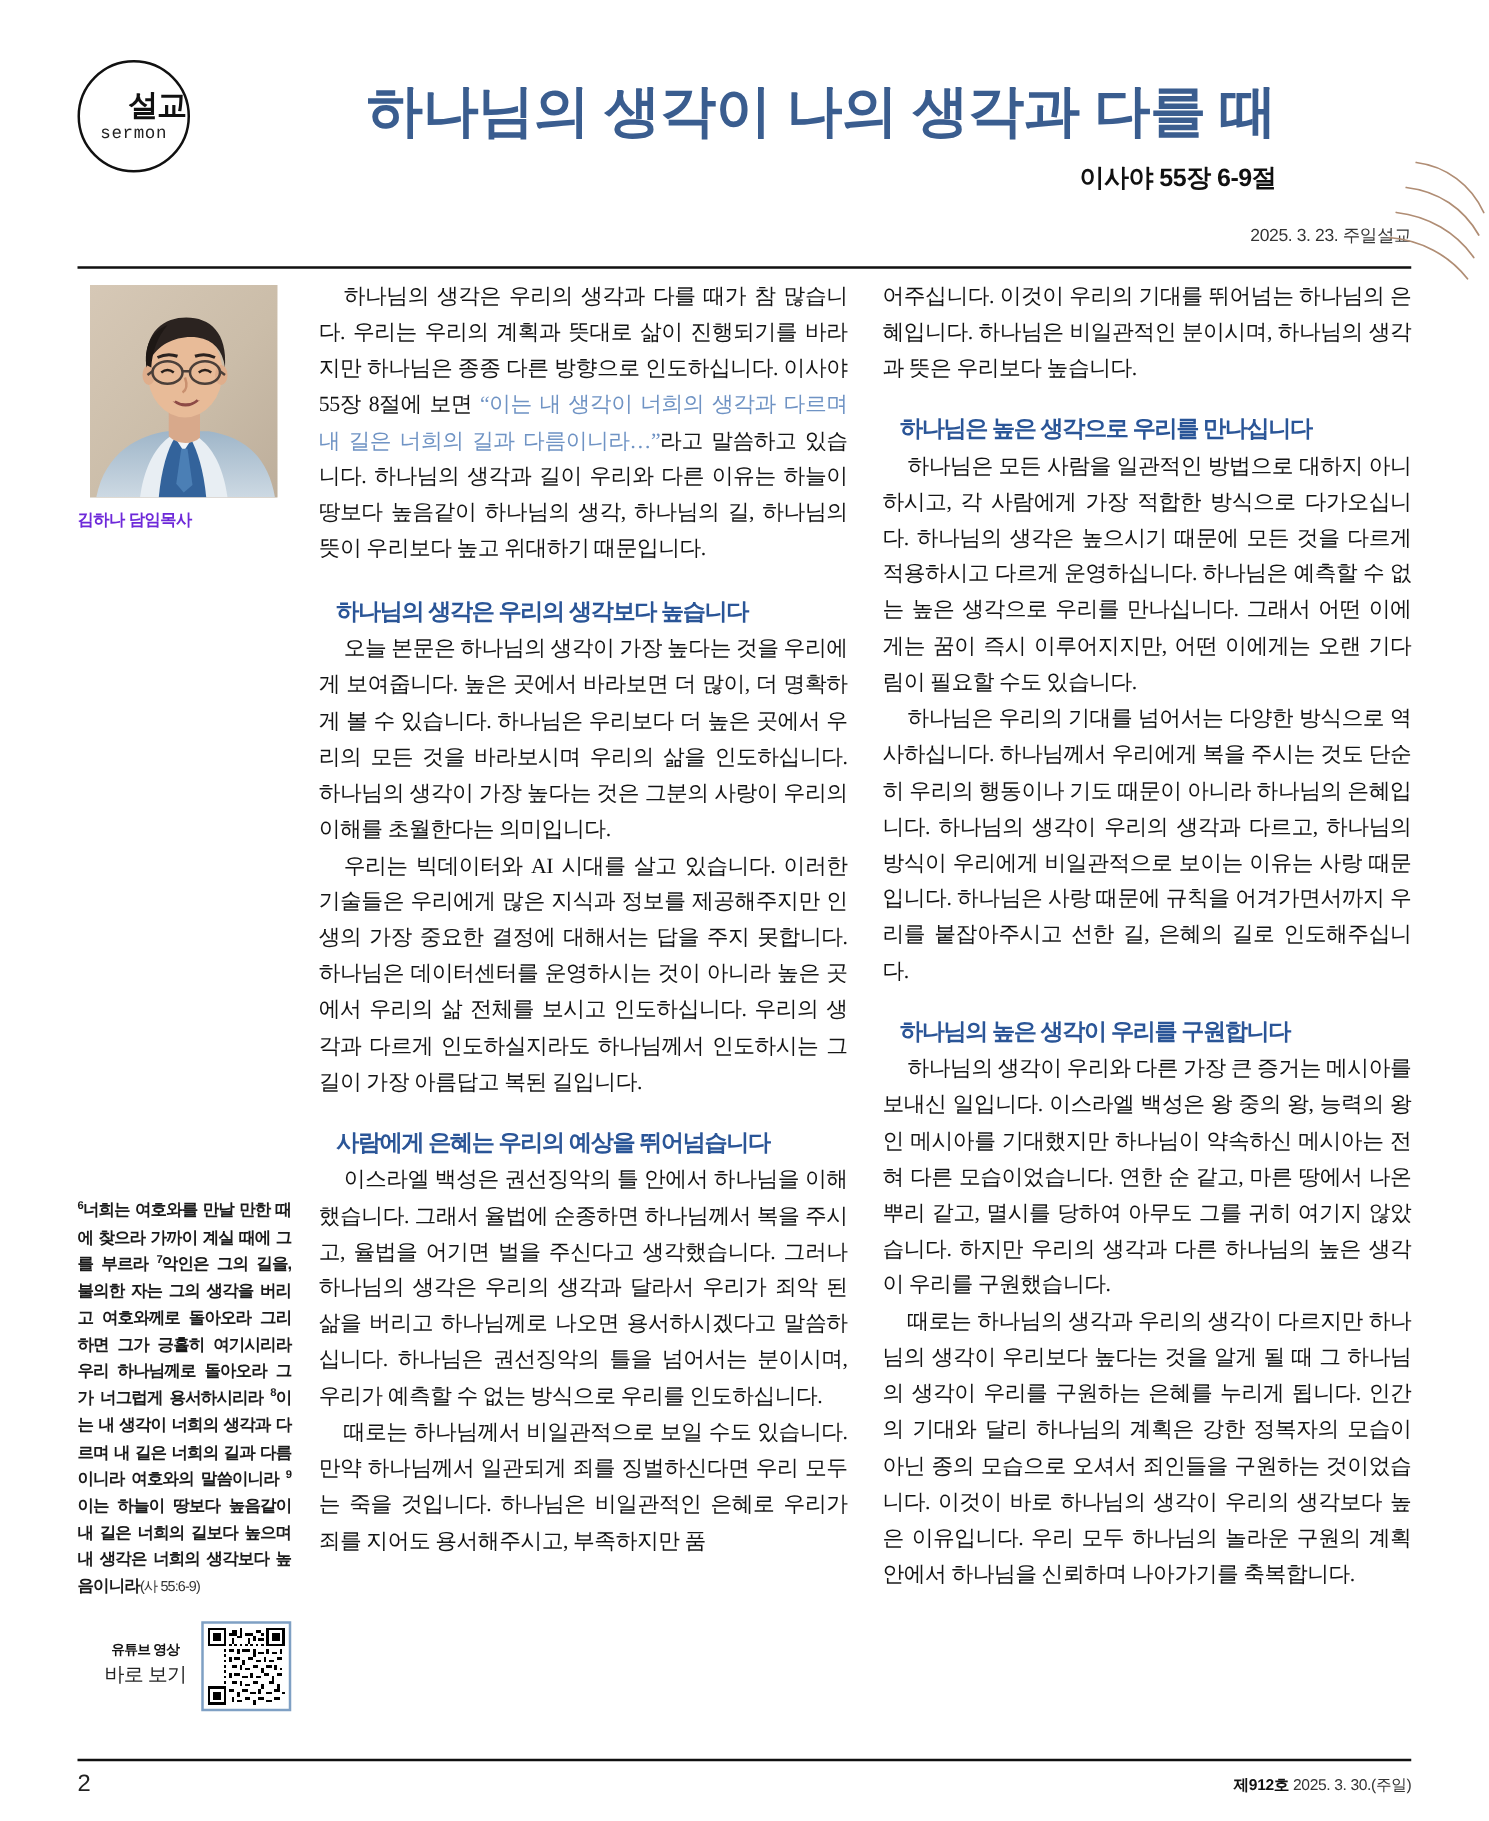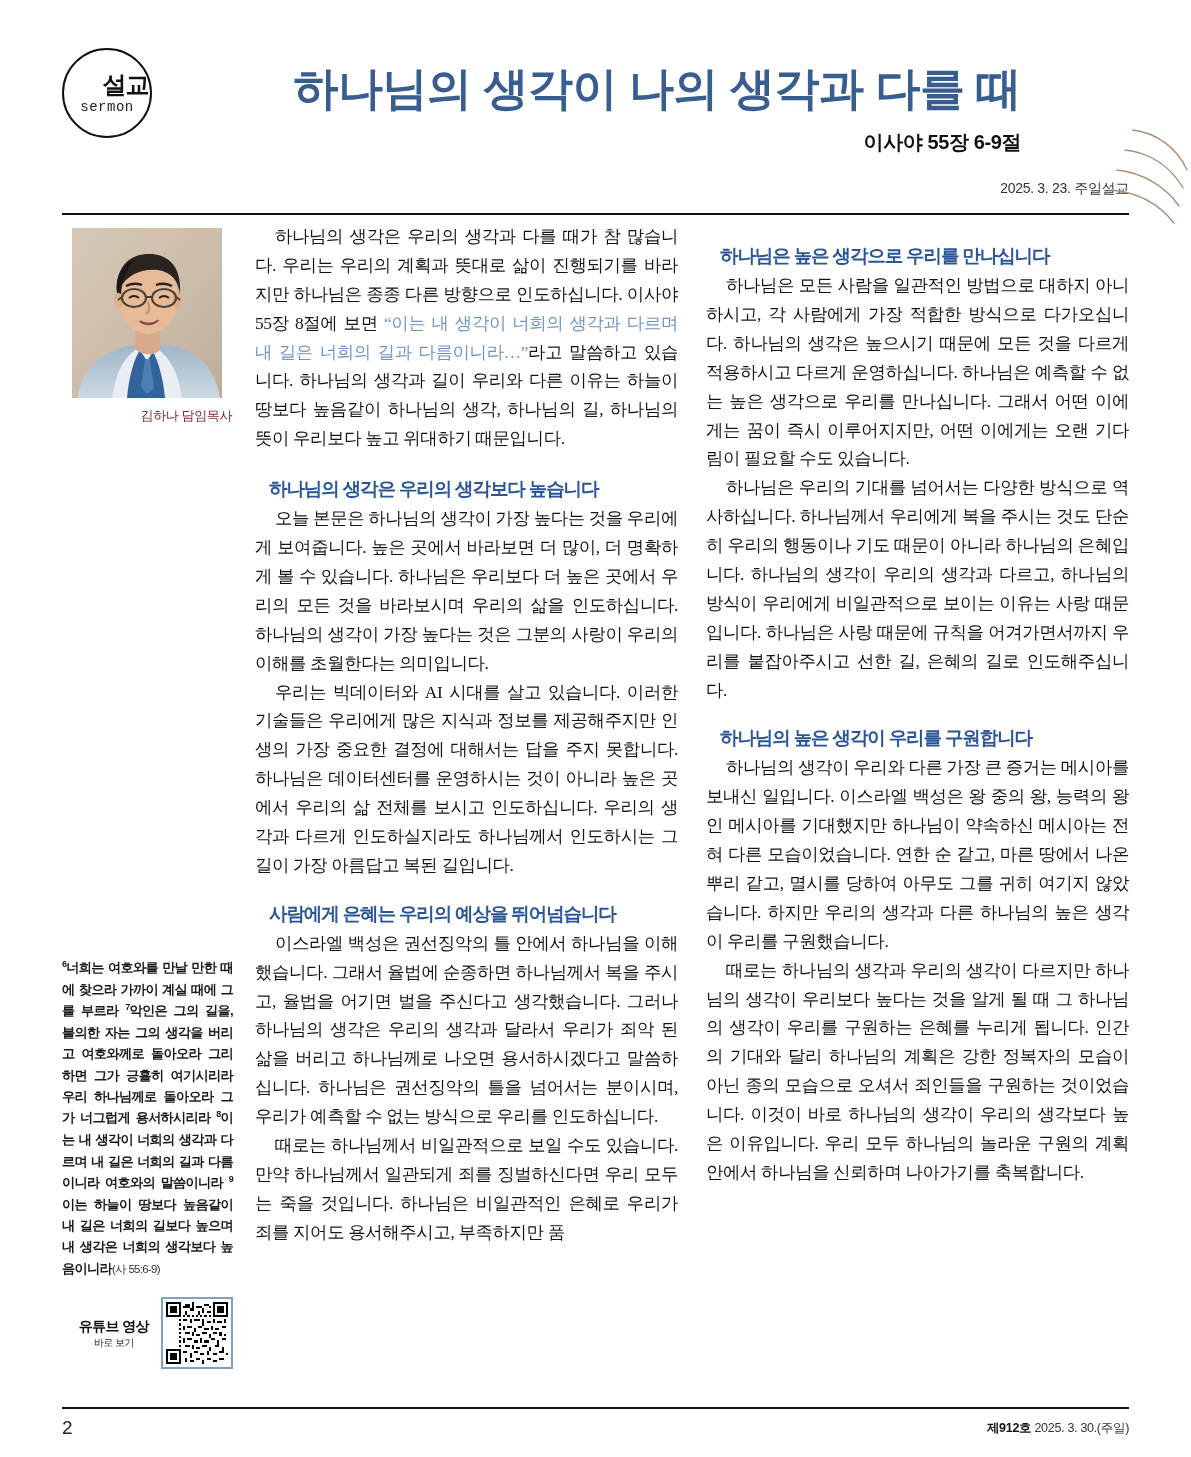--- a/index.html
+++ b/index.html
@@ -143,25 +143,25 @@
     height: 170px;
     margin: 6px 0 0 10px;
     position: relative;
     overflow: hidden;
     background: linear-gradient(160deg,#cdbfae 0%,#d8cdbf 40%,#c4b5a4 100%);
   }
   .ph-bg { position:absolute; inset:0; }
   .caption {
     width: 170px;
     margin-left: 0px;
-    text-align: right;
+    text-align: left;
     font-family: "Liberation Sans", sans-serif;
     font-size: 13px;
-    font-weight: normal;
-    color: #7f1d1d;
+    font-weight: bold;
+    color: #6d28d9;
     margin-top: 9px;
     letter-spacing: -0.4px;
   }
 
   
   .scripture {
     position: absolute;
     left: 0;
     right: 14px;
     top: 735px;
@@ -193,22 +193,22 @@
     align-items: center;
     justify-content: flex-end;
     gap: 12px;
   }
   .qr-label {
     font-family: "Liberation Sans", sans-serif;
     text-align: center;
     line-height: 1.45;
     letter-spacing: -0.6px;
   }
-  .qr-label .l1 { font-size: 14px; font-weight: bold; color:#111; display:block; }
-  .qr-label .l2 { font-size: 10px; color:#222; display:block; }
+  .qr-label .l1 { font-size: 11px; font-weight: bold; color:#111; display:block; }
+  .qr-label .l2 { font-size: 16px; color:#222; display:block; }
   .qr-box {
     width: 72px;
     height: 72px;
     border: 2px solid #7fa0c4;
     background: #fff;
     padding: 3px;
     box-sizing: border-box;
   }
 
   
@@ -484,20 +484,21 @@
         <h2 class="sec-head first">하나님의 생각은 우리의 생각보다 높습니다</h2>
         <p class="body-p">오늘 본문은 하나님의 생각이 가장 높다는 것을 우리에게 보여줍니다. 높은 곳에서 바라보면 더 많이, 더 명확하게 볼 수 있습니다. 하나님은 우리보다 더 높은 곳에서 우리의 모든 것을 바라보시며 우리의 삶을 인도하십니다. 하나님의 생각이 가장 높다는 것은 그분의 사랑이 우리의 이해를 초월한다는 의미입니다.</p>
         <p class="body-p">우리는 빅데이터와 AI 시대를 살고 있습니다. 이러한 기술들은 우리에게 많은 지식과 정보를 제공해주지만 인생의 가장 중요한 결정에 대해서는 답을 주지 못합니다. 하나님은 데이터센터를 운영하시는 것이 아니라 높은 곳에서 우리의 삶 전체를 보시고 인도하십니다. 우리의 생각과 다르게 인도하실지라도 하나님께서 인도하시는 그 길이 가장 아름답고 복된 길입니다.</p>
 
         <h2 class="sec-head">사람에게 은혜는 우리의 예상을 뛰어넘습니다</h2>
         <p class="body-p">이스라엘 백성은 권선징악의 틀 안에서 하나님을 이해했습니다. 그래서 율법에 순종하면 하나님께서 복을 주시고, 율법을 어기면 벌을 주신다고 생각했습니다. 그러나 하나님의 생각은 우리의 생각과 달라서 우리가 죄악 된 삶을 버리고 하나님께로 나오면 용서하시겠다고 말씀하십니다. 하나님은 권선징악의 틀을 넘어서는 분이시며, 우리가 예측할 수 없는 방식으로 우리를 인도하십니다.</p>
         <p class="body-p">때로는 하나님께서 비일관적으로 보일 수도 있습니다. 만약 하나님께서 일관되게 죄를 징벌하신다면 우리 모두는 죽을 것입니다. 하나님은 비일관적인 은혜로 우리가 죄를 지어도 용서해주시고, 부족하지만 품</p>
       </div>
 
       <div class="col">
+        <p class="body-p" style="text-indent:0;">어주십니다. 이것이 우리의 기대를 뛰어넘는 하나님의 은혜입니다. 하나님은 비일관적인 분이시며, 하나님의 생각과 뜻은 우리보다 높습니다.</p>
 
         <h2 class="sec-head">하나님은 높은 생각으로 우리를 만나십니다</h2>
         <p class="body-p">하나님은 모든 사람을 일관적인 방법으로 대하지 아니하시고, 각 사람에게 가장 적합한 방식으로 다가오십니다. 하나님의 생각은 높으시기 때문에 모든 것을 다르게 적용하시고 다르게 운영하십니다. 하나님은 예측할 수 없는 높은 생각으로 우리를 만나십니다. 그래서 어떤 이에게는 꿈이 즉시 이루어지지만, 어떤 이에게는 오랜 기다림이 필요할 수도 있습니다.</p>
         <p class="body-p">하나님은 우리의 기대를 넘어서는 다양한 방식으로 역사하십니다. 하나님께서 우리에게 복을 주시는 것도 단순히 우리의 행동이나 기도 때문이 아니라 하나님의 은혜입니다. 하나님의 생각이 우리의 생각과 다르고, 하나님의 방식이 우리에게 비일관적으로 보이는 이유는 사랑 때문입니다. 하나님은 사랑 때문에 규칙을 어겨가면서까지 우리를 붙잡아주시고 선한 길, 은혜의 길로 인도해주십니다.</p>
 
         <h2 class="sec-head">하나님의 높은 생각이 우리를 구원합니다</h2>
         <p class="body-p">하나님의 생각이 우리와 다른 가장 큰 증거는 메시아를 보내신 일입니다. 이스라엘 백성은 왕 중의 왕, 능력의 왕인 메시아를 기대했지만 하나님이 약속하신 메시아는 전혀 다른 모습이었습니다. 연한 순 같고, 마른 땅에서 나온 뿌리 같고, 멸시를 당하여 아무도 그를 귀히 여기지 않았습니다. 하지만 우리의 생각과 다른 하나님의 높은 생각이 우리를 구원했습니다.</p>
         <p class="body-p">때로는 하나님의 생각과 우리의 생각이 다르지만 하나님의 생각이 우리보다 높다는 것을 알게 될 때 그 하나님의 생각이 우리를 구원하는 은혜를 누리게 됩니다. 인간의 기대와 달리 하나님의 계획은 강한 정복자의 모습이 아닌 종의 모습으로 오셔서 죄인들을 구원하는 것이었습니다. 이것이 바로 하나님의 생각이 우리의 생각보다 높은 이유입니다. 우리 모두 하나님의 놀라운 구원의 계획 안에서 하나님을 신뢰하며 나아가기를 축복합니다.</p>
       </div>
 

